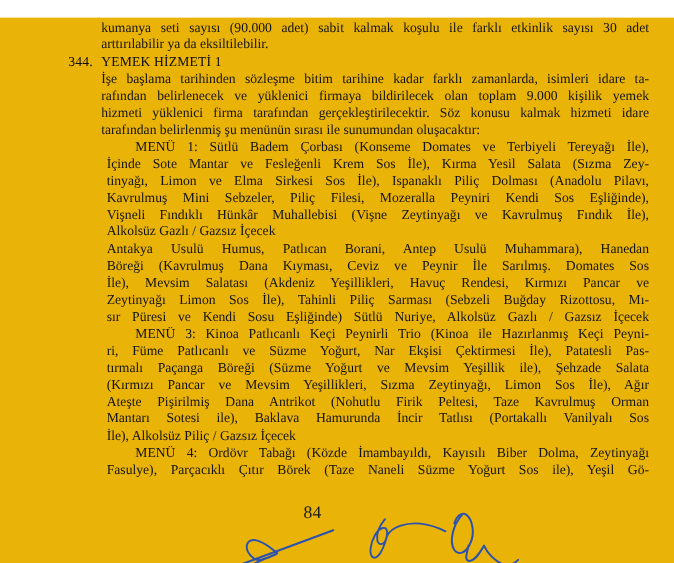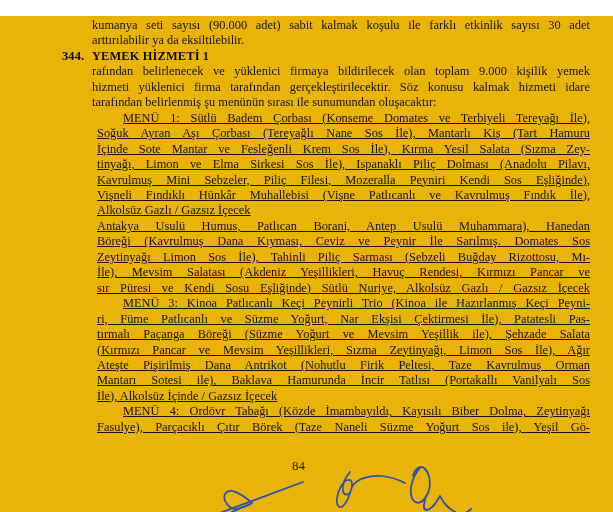--- a/index.html
+++ b/index.html
@@ -26,36 +26,36 @@
     text-align: justify;
     text-align-last: justify;
     height: 15.46px;
     overflow: hidden;
   }
   .ln.short {
     text-align: center;
     text-align-last: left;
   }
   .first-line { text-indent: 26px; }
-  .menu { margin-left: 5px; text-decoration: underline; }
+  .menu { margin-left: 5px; }
   .heading {
-    font-weight: bold;
+    font-weight: normal;
     margin-left: -30px;
     text-align: left;
     text-align-last: left;
     height: 15.46px;
     letter-spacing: 0.15px;
     color: #0d0d0d;
   }
   .hnum { display: inline-block; width: 30px; }
   .pagenum {
     position: absolute;
-    left: 292px;
+    left: 276px;
     top: 442px;
-    font-size: 13px;
+    font-size: 16px;
     color: #1c1c1c;
   }
   .sig-overlay {
     position: absolute;
     left: 0; top: 0;
     width: 613px; height: 512px;
     pointer-events: none;
   }
 </style>
 </head>
@@ -65,50 +65,50 @@
 
   <div class="textblock">
 
     <div class="ln">kumanya seti sayısı (90.000 adet) sabit kalmak koşulu ile farklı etkinlik sayısı 30 adet</div>
     <div class="ln short">arttırılabilir ya da eksiltilebilir.</div>
 
     <div class="heading">
       <span class="hnum">344.</span><span>YEMEK HİZMETİ 1</span>
     </div>
 
+    <div class="ln">İşe başlama tarihinden sözleşme bitim tarihine kadar farklı zamanlarda, isimleri idare ta-</div>
     <div class="ln">rafından belirlenecek ve yüklenici firmaya bildirilecek olan toplam 9.000 kişilik yemek</div>
     <div class="ln">hizmeti yüklenici firma tarafından gerçekleştirilecektir. Söz konusu kalmak hizmeti idare</div>
     <div class="ln short">tarafından belirlenmiş şu menünün sırası ile sunumundan oluşacaktır:</div>
 
     <div class="menu">
       <div class="ln first-line">MENÜ 1: Sütlü Badem Çorbası (Konseme Domates ve Terbiyeli Tereyağı İle),</div>
-      <div class="ln">Soğuk Ayran Aşı Çorbası (Tereyağlı Nane Sos İle), Mantarlı Kiş (Tart Hamuru</div>
       <div class="ln">İçinde Sote Mantar ve Fesleğenli Krem Sos İle), Kırma Yesil Salata (Sızma Zey-</div>
       <div class="ln">tinyağı, Limon ve Elma Sirkesi Sos İle), Ispanaklı Piliç Dolması (Anadolu Pilavı,</div>
       <div class="ln">Kavrulmuş Mini Sebzeler, Piliç Filesi, Mozeralla Peyniri Kendi Sos Eşliğinde),</div>
-      <div class="ln">Vişneli Fındıklı Hünkâr Muhallebisi (Vişne Patlıcanlı ve Kavrulmuş Fındık İle),</div>
+      <div class="ln">Vişneli Fındıklı Hünkâr Muhallebisi (Vişne Zeytinyağı ve Kavrulmuş Fındık İle),</div>
       <div class="ln short">Alkolsüz Gazlı / Gazsız İçecek</div>
     </div>
 
     <div class="menu">
       <div class="ln">Antakya Usulü Humus, Patlıcan Borani, Antep Usulü Muhammara), Hanedan</div>
       <div class="ln">Böreği (Kavrulmuş Dana Kıyması, Ceviz ve Peynir İle Sarılmış. Domates Sos</div>
+      <div class="ln">İle), Mevsim Salatası (Akdeniz Yeşillikleri, Havuç Rendesi, Kırmızı Pancar ve</div>
       <div class="ln">Zeytinyağı Limon Sos İle), Tahinli Piliç Sarması (Sebzeli Buğday Rizottosu, Mı-</div>
-      <div class="ln">İle), Mevsim Salatası (Akdeniz Yeşillikleri, Havuç Rendesi, Kırmızı Pancar ve</div>
       <div class="ln">sır Püresi ve Kendi Sosu Eşliğinde) Sütlü Nuriye, Alkolsüz Gazlı / Gazsız İçecek</div>
     </div>
 
     <div class="menu">
       <div class="ln first-line">MENÜ 3: Kinoa Patlıcanlı Keçi Peynirli Trio (Kinoa ile Hazırlanmış Keçi Peyni-</div>
       <div class="ln">ri, Füme Patlıcanlı ve Süzme Yoğurt, Nar Ekşisi Çektirmesi İle), Patatesli Pas-</div>
       <div class="ln">tırmalı Paçanga Böreği (Süzme Yoğurt ve Mevsim Yeşillik ile), Şehzade Salata</div>
       <div class="ln">(Kırmızı Pancar ve Mevsim Yeşillikleri, Sızma Zeytinyağı, Limon Sos İle), Ağır</div>
       <div class="ln">Ateşte Pişirilmiş Dana Antrikot (Nohutlu Firik Peltesi, Taze Kavrulmuş Orman</div>
       <div class="ln">Mantarı Sotesi ile), Baklava Hamurunda İncir Tatlısı (Portakallı Vanilyalı Sos</div>
-      <div class="ln short">İle), Alkolsüz İçinde / Gazsız İçecek</div>
+      <div class="ln short">İle), Alkolsüz Piliç / Gazsız İçecek</div>
     </div>
 
     <div class="menu">
       <div class="ln first-line">MENÜ 4: Ordövr Tabağı (Közde İmambayıldı, Kayısılı Biber Dolma, Zeytinyağı</div>
       <div class="ln">Fasulye), Parçacıklı Çıtır Börek (Taze Naneli Süzme Yoğurt Sos ile), Yeşil Gö-</div>
     </div>
 
   </div>
 
   <div class="pagenum">84</div>

